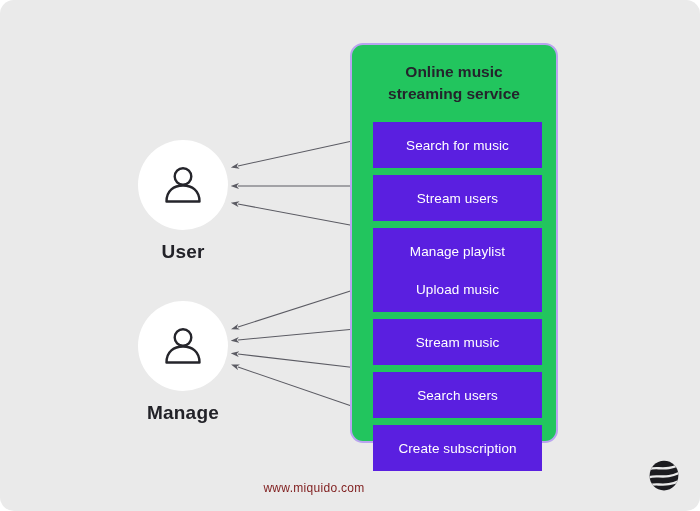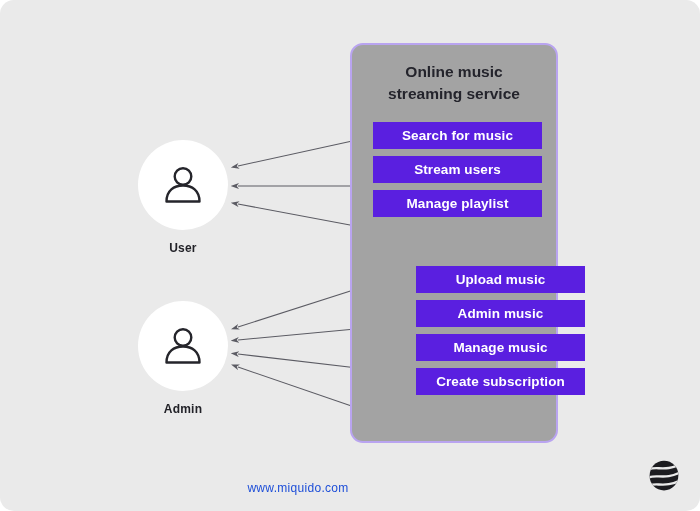--- a/index.html
+++ b/index.html
@@ -27,36 +27,36 @@
     width: 90px;
     height: 90px;
     border-radius: 50%;
     background: #ffffff;
     display: flex;
     align-items: center;
     justify-content: center;
   }
   .actor-label {
     margin-top: 11px;
-    font-size: 12px;
+    font-size: 19px;
     font-weight: bold;
     color: #222228;
     letter-spacing: .2px;
   }
   #actor-user     { left: 138px; top: 140px; }
   #actor-admin    { left: 138px; top: 301px; }
 
   
   #system-boundary {
     position: absolute;
     left: 350px;
     top: 43px;
     width: 208px;
     height: 400px;
-    background: #a3a3a3;
+    background: #22c55e;
     border: 2px solid #b9a4f0;
     border-radius: 13px;
     box-sizing: border-box;
   }
   #system-title {
     position: absolute;
     left: 0;
     top: 16px;
     width: 100%;
     text-align: center;
@@ -67,55 +67,54 @@
     white-space: pre-line;
   }
 
   
   .usecase-group {
     position: absolute;
     left: 21px;
     width: 169px;
   }
   #group-user  { top: 77px; }
-  #group-admin { top: 221px; margin-left: 43px; }
+  #group-admin { top: 221px; }
 
   .usecase {
-    height: 27px;
+    height: 46px;
     background: #5a1fe0;
     color: #ffffff;
     font-size: 13.5px;
     display: flex;
     align-items: center;
     justify-content: center;
     margin-bottom: 7px;
     letter-spacing: .1px;
     box-sizing: border-box;
-    font-weight: bold;
   }
   .usecase:last-child { margin-bottom: 0; }
 
   
   #connectors {
     position: absolute;
     left: 0; top: 0;
     width: 700px;
     height: 511px;
     pointer-events: none;
   }
 
   
   #footer-url {
     position: absolute;
-    left: 0;
+    left: 16px;
     top: 481px;
     width: 596px;
     text-align: center;
     font-size: 12px;
-    color: #1d4ed8;
+    color: #7f1d1d;
     letter-spacing: .3px;
   }
   #brand-logo {
     position: absolute;
     right: 18px;
     bottom: 17px;
     width: 36px;
     height: 36px;
   }
 </style>
@@ -157,37 +156,37 @@
     <div class="actor-label">User</div>
   </div>
 
   <div class="actor" id="actor-admin">
     <div class="actor-circle">
       <svg width="46" height="40" viewBox="0 0 46 40">
         <circle cx="23" cy="11.5" r="8.3" fill="none" stroke="#25252b" stroke-width="2.4"></circle>
         <path d="M6.5 36.5 C6.5 25.5 14 20.5 23 20.5 C32 20.5 39.5 25.5 39.5 36.5 Z" fill="none" stroke="#25252b" stroke-width="2.4" stroke-linejoin="round"></path>
       </svg>
     </div>
-    <div class="actor-label">Admin</div>
+    <div class="actor-label">Manage</div>
   </div>
 
   <div id="system-boundary">
     <div id="system-title">Online music
 streaming service</div>
 
     <div class="usecase-group" id="group-user">
       <div class="usecase">Search for music</div>
       <div class="usecase">Stream users</div>
       <div class="usecase">Manage playlist</div>
     </div>
 
     <div class="usecase-group" id="group-admin">
       <div class="usecase">Upload music</div>
-      <div class="usecase">Admin music</div>
-      <div class="usecase">Manage music</div>
+      <div class="usecase">Stream music</div>
+      <div class="usecase">Search users</div>
       <div class="usecase">Create subscription</div>
     </div>
   </div>
 
   <div id="footer-url">www.miquido.com</div>
 
   <svg id="brand-logo" viewBox="0 0 40 40">
     <defs>
       <clipPath id="logo-clip">
         <path d="M20 3 C29 3 36 10 36 19 C36 29 29 36 20 36 C11 36 4 29 4 20 C4 10 11 3 20 3 Z"></path>

